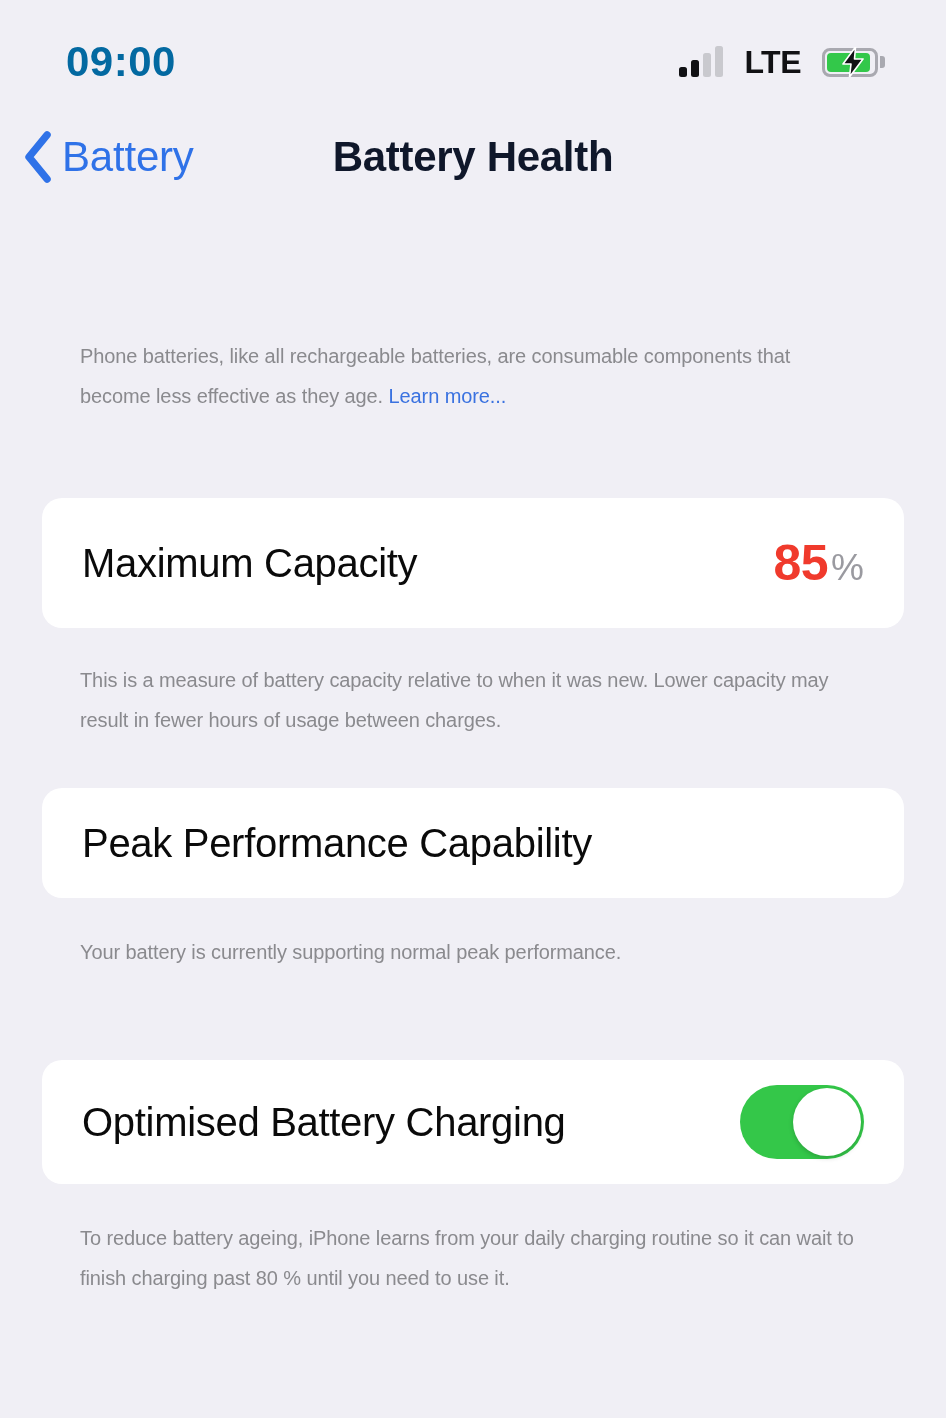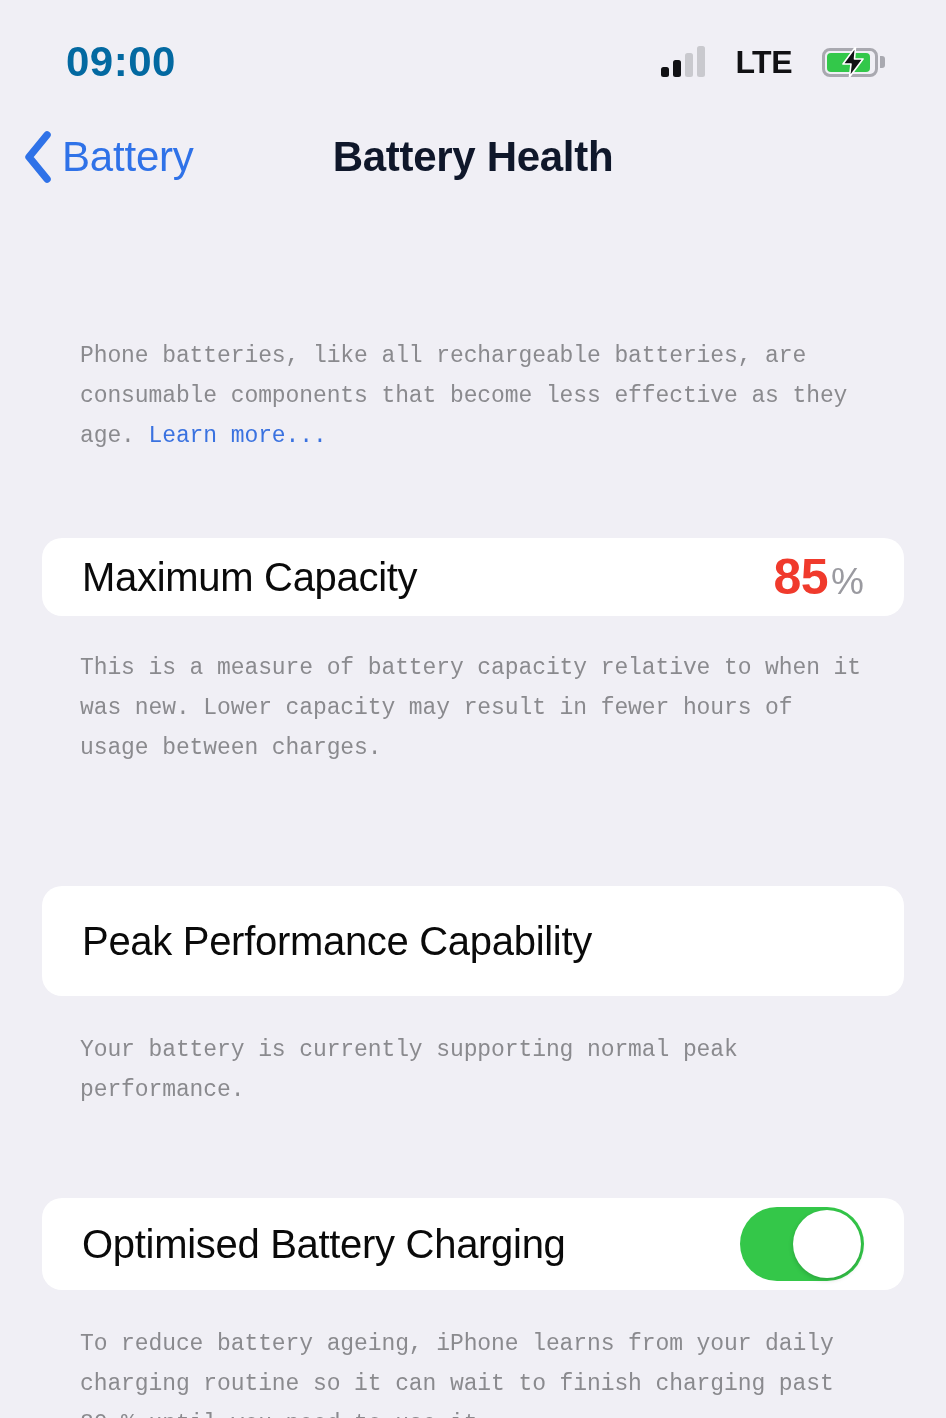--- a/index.html
+++ b/index.html
@@ -39,21 +39,21 @@
     font-size: 42px;
     font-weight: bold;
     color: #0369a1;
     letter-spacing: 0.5px;
     line-height: 1;
     padding-top: 6px;
   }
   .status-right {
     display: flex;
     align-items: center;
-    gap: 30px;
+    gap: 21px;
     padding-top: 6px;
   }
   .signal-bars {
     display: flex;
     align-items: flex-end;
     gap: 4px;
     height: 30px;
   }
   .signal-bars i {
     display: block;
@@ -161,46 +161,45 @@
   }
 
   
   .content {
     position: absolute;
     top: 210px;
     left: 0;
     width: 946px;
   }
   .footnote {
-    font-size: 23px;
+    font-size: 20px;
     line-height: 40px;
     color: #8a8a8e;
     padding: 0 80px 0 80px;
     letter-spacing: -0.1px;
-    font-family: Liberation Mono, monospace;
   }
   .footnote .link {
     color: #3a72e0;
     cursor: pointer;
   }
   .intro { padding-top: 126px; }
 
   .card {
     margin: 0 42px;
     background: #ffffff;
     border-radius: 20px;
     box-sizing: border-box;
     display: flex;
     align-items: center;
     justify-content: space-between;
     padding: 0 40px;
   }
-  .card.row-capacity { height: 78px; margin-top: 82px; }
-  .card.row-peak     { height: 110px; margin-top: 118px; }
-  .card.row-optim    { height: 92px; margin-top: 88px; }
+  .card.row-capacity { height: 130px; margin-top: 82px; }
+  .card.row-peak     { height: 110px; margin-top: 48px; }
+  .card.row-optim    { height: 124px; margin-top: 88px; }
 
   .row-label {
     font-size: 40px;
     color: #0a0a0a;
     letter-spacing: -0.3px;
     line-height: 1;
   }
   .capacity-value {
     display: flex;
     align-items: baseline;

